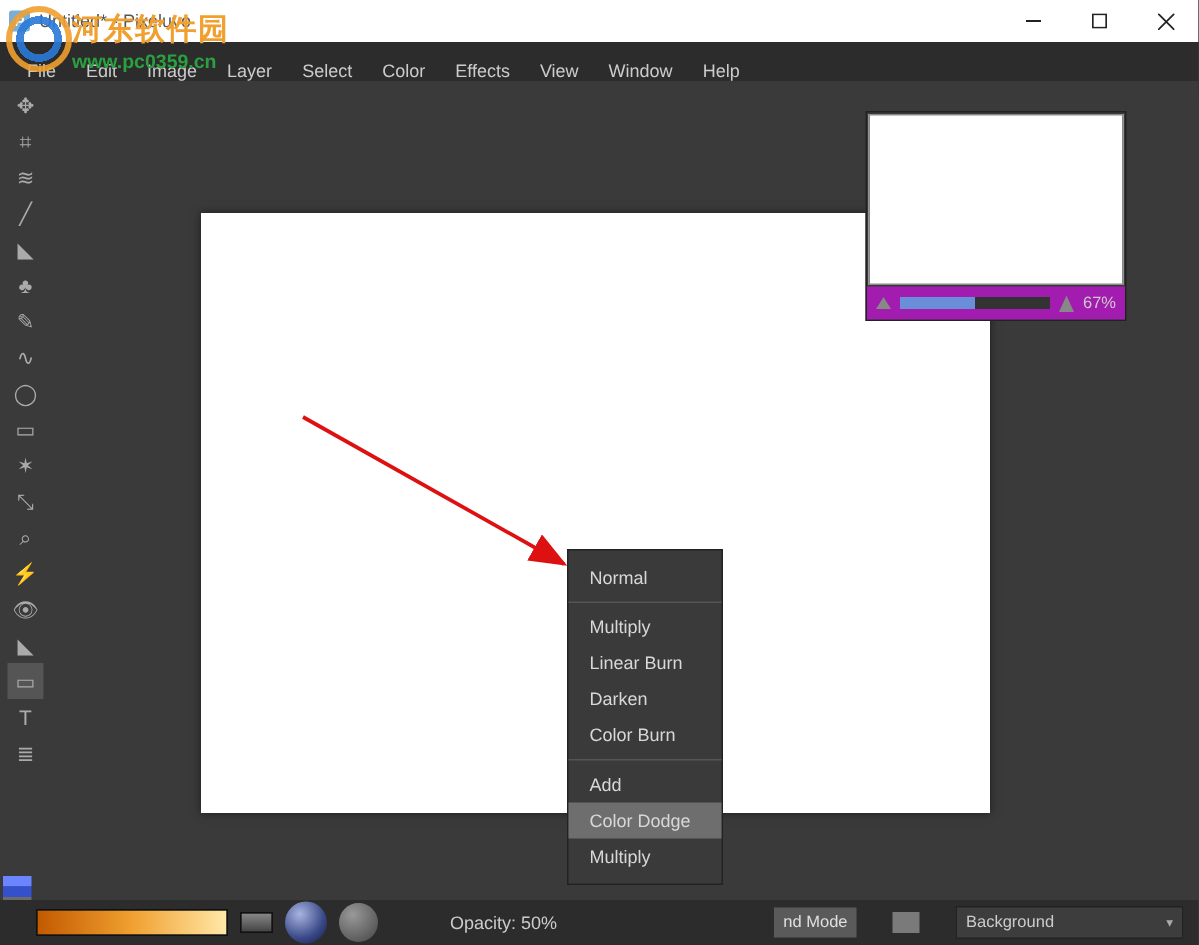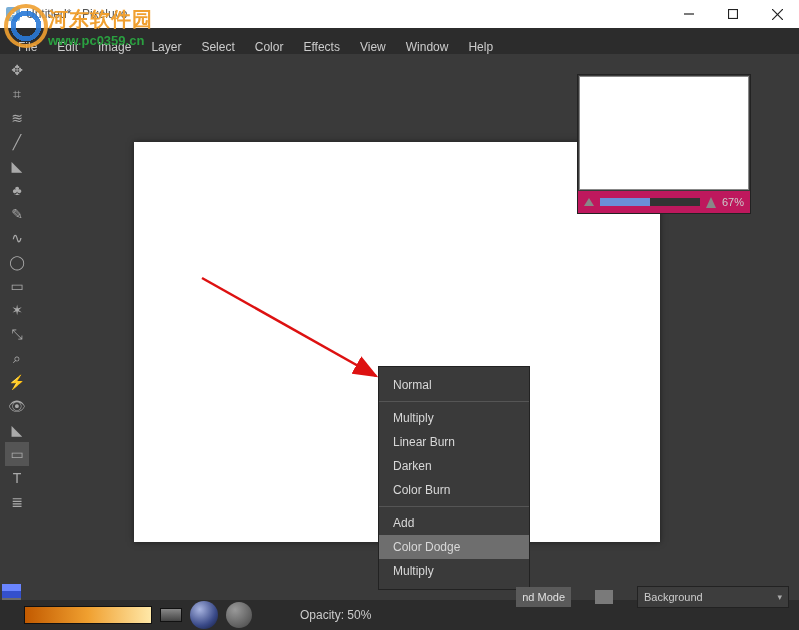--- a/index.html
+++ b/index.html
@@ -17,44 +17,44 @@
 
 .toolcol { position:absolute; left:0; top:54px; width:34px; height:560px; background:#3a3a3a; display:flex; flex-direction:column; align-items:center; padding-top:4px; }
 .tool { width:24px; height:24px; display:flex; align-items:center; justify-content:center; color:#aaa; font-size:14px; }
 .tool.sel { background:#555; }
 
 .canvas-area { position:absolute; left:34px; top:54px; right:0; bottom:30px; background:#3a3a3a; }
 .canvas { position:absolute; left:100px; top:88px; width:526px; height:400px; background:#fff; box-shadow:0 0 6px rgba(0,0,0,.5); }
 
 .nav-panel { position:absolute; right:48px; top:74px; width:174px; background:#3a3a3a; border:1px solid #222; }
 .nav-thumb { height:114px; background:#fff; border:1px solid #888; margin:1px; }
-.nav-footer { height:22px; background:#be185d; display:flex; align-items:center; padding:0 6px; gap:6px; color:#ccc; font-size:11px; }
+.nav-footer { height:22px; background:#a21caf; display:flex; align-items:center; padding:0 6px; gap:6px; color:#ccc; font-size:11px; }
 .nav-footer .tri { width:0; height:0; border-left:5px solid transparent; border-right:5px solid transparent; border-bottom:8px solid #888; }
 .nav-footer .bar { flex:1; height:8px; background:#333; position:relative; }
 .nav-footer .bar::after { content:""; position:absolute; left:0; top:0; height:100%; width:50%; background:#6a8fd8; }
 
 .arrow-svg { position:absolute; left:190px; top:260px; pointer-events:none; }
 
-.blend-menu { position:absolute; left:378px; top:366px; width:152px; background:#3a3a3a; border:1px solid #222; padding:6px 0; }
+.blend-menu { position:absolute; left:378px; top:366px; width:104px; background:#3a3a3a; border:1px solid #222; padding:6px 0; }
 .blend-menu .sep { height:1px; background:#555; margin:4px 0; }
 .blend-menu .bi { padding:5px 14px; font-size:12px; color:#d8d8d8; }
 .blend-menu .bi.hi { background:#6e6e6e; }
 
 .bottombar { position:absolute; left:0; bottom:0; width:100%; height:30px; background:#2c2c2c; display:flex; align-items:center; }
 .palette-strip { position:absolute; left:2px; top:584px; width:19px; display:flex; flex-direction:column; }
 .palette-strip .sw { height:7px; }
 
 .bb-left { margin-left:24px; display:flex; align-items:center; gap:8px; }
 .grad-box { width:128px; height:18px; background:linear-gradient(90deg,#c25a00,#f0a030,#ffe8a8); border:1px solid #111; }
 .sw-fg { width:22px; height:14px; background:linear-gradient(#888,#444); border:1px solid #111; }
 .sphere { width:28px; height:28px; border-radius:50%; background:radial-gradient(circle at 35% 30%, #a8b4e0, #3a4a88 60%, #10183a); }
 .circ { width:26px; height:26px; border-radius:50%; background:radial-gradient(circle at 35% 30%, #999, #444); }
 .opacity-label { color:#ccc; font-size:12px; margin-left:40px;text-align:center; }
 
-.bb-right { position:absolute; right:10px; bottom:22px; display:flex; align-items:center; gap:24px; }
+.bb-right { position:absolute; right:10px; bottom:4px; display:flex; align-items:center; gap:24px; }
 .nd-btn-frag { background:#5a5a5a; color:#e0e0e0; font-size:11px; padding:4px 6px; }
 .folder-icon { width:18px; height:14px; background:#7a7a7a; }
 .layer-combo { width:152px; height:22px; background:#3d3d3d; border:1px solid #222; color:#ccc; font-size:11px; display:flex; align-items:center; padding:0 6px; justify-content:space-between; }
 .layer-combo .chev { font-size:9px; color:#aaa; }
 
 .watermark { position:absolute; left:48px; top:6px; pointer-events:none; }
 .watermark .logo { width:44px; height:44px; border-radius:50%; position:absolute; left:-44px; top:-2px; }
 .watermark .logo::before { content:""; position:absolute; inset:0; border-radius:50%; border:4px solid #f0a030; background:radial-gradient(circle, transparent 40%, #2a7ad8 40%, #2a7ad8 60%, transparent 60%); opacity:0.9; }
 .watermark .cn { color:#f0a030; font-size:20px; font-weight:bold; letter-spacing:1px; font-family:"SimHei","Microsoft YaHei",sans-serif; }
 .watermark .url { color:#2aa040; font-size:13px; font-weight:bold; }

